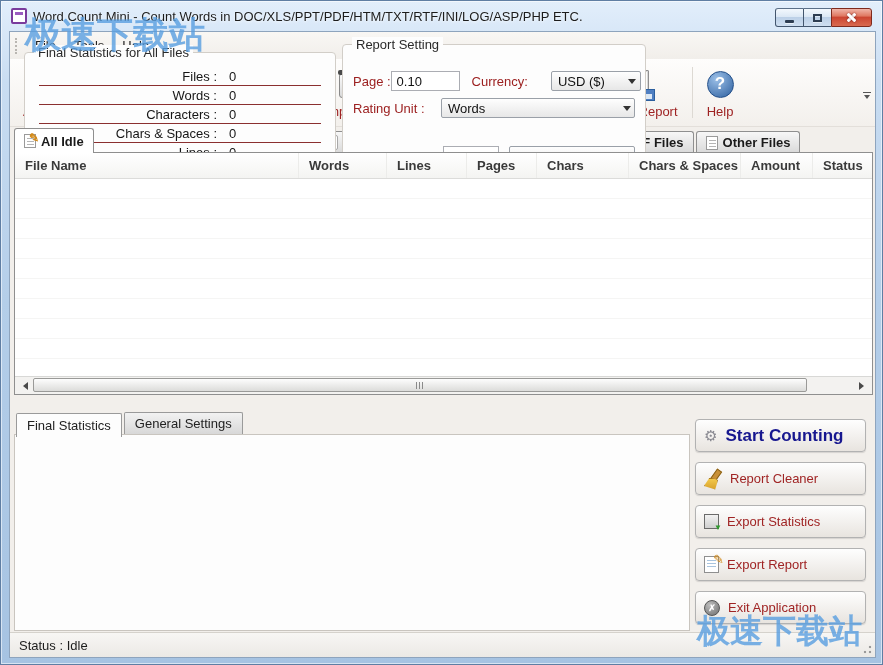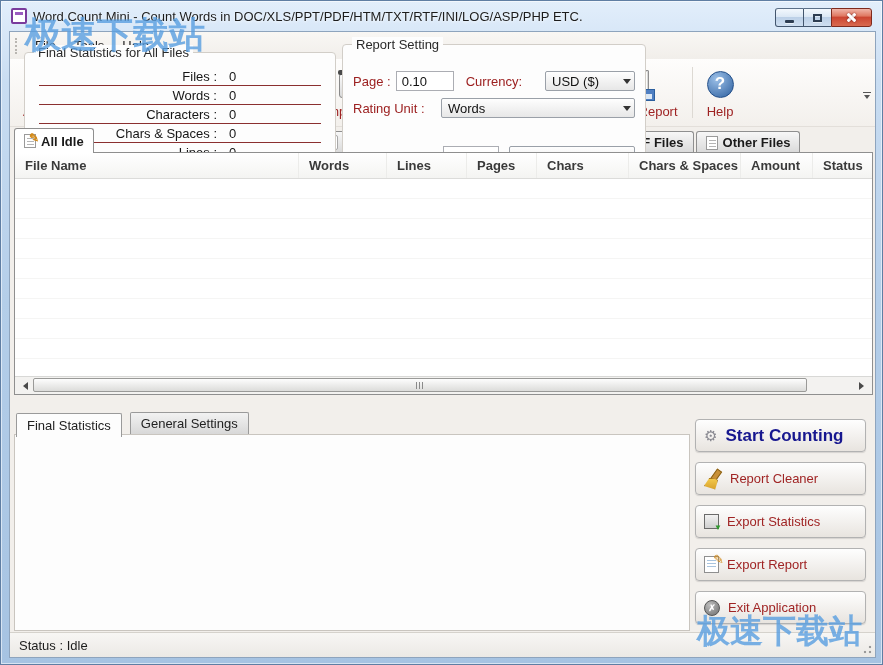--- a/index.html
+++ b/index.html
@@ -112,21 +112,21 @@
   .sarrow { width:17px; height:16px; display:flex; align-items:center; justify-content:center; flex:0 0 auto; }
   .tri-l { border:4px solid transparent; border-right:5px solid #4a4a4a; }
   .tri-r { border:4px solid transparent; border-left:5px solid #4a4a4a; }
   .strack { flex:1; height:17px; position:relative; }
   .sthumb { position:absolute; left:1px; top:1px; height:14px; width:94%;
     background:linear-gradient(180deg,#fdfdfd,#dcdcda); border:1px solid #9a9a98; border-radius:2px;
     display:flex; align-items:center; justify-content:center; gap:2px; }
   .sthumb i { width:1px; height:7px; background:#8a8a8a; }
 
   
-  .btabs { position:absolute; left:6px; top:380px; display:flex; gap:8px; z-index:4; }
+  .btabs { position:absolute; left:6px; top:380px; display:flex; gap:2px; z-index:4; }
   .btab { height:22px; padding:0 10px; display:flex; align-items:center; font-size:13px; color:#222;
     background:linear-gradient(180deg,#f2f2f2,#d8d8d8); border:1px solid #9a9a9a; border-bottom:none; border-radius:2px 2px 0 0; }
   .btab.active { background:#fdfdfd; height:24px; position:relative; top:1px; z-index:5; }
   .bpage { position:absolute; left:4px; top:402px; width:676px; height:197px; background:#fdfdfd;
     border:1px solid #c9c5bf; z-index:3; }
 
   .group { position:absolute; border:1px solid #d2cec8; border-radius:4px; background:#fdfdfd; }
   .gtitle { position:absolute; top:-8px; left:9px; background:#fdfdfd; padding:0 4px; font-size:13px; color:#2a2a2a; white-space:nowrap; }
   .g-stats { left:14px; top:20px; width:312px; height:172px; padding:14px 14px 8px; }
   .srow { display:flex; align-items:center; height:19px; border-bottom:1px solid #8b3030; }
@@ -393,21 +393,21 @@
         <span class="slabel">Amount :</span>
         <span class="sval">0</span>
       </div>
       <button class="summary-btn" disabled="">Show Full Summary</button>
     </div>
 
     <div class="group g-report">
       <span class="gtitle">Report Setting</span>
       <div class="rrow" style="margin-top:6px;">
         <span class="rlabel" style="width:62px;">Page :</span>
-        <input class="tinput" style="width: 58px;" value="0.10">
+        <input class="tinput" style="width: 69px;" value="0.10">
         <span class="rlabel" style="margin-left:12px;margin-right:23px;">Currency:</span>
         <div class="combo" style="width:92px;gap:20px;">
           <span class="cval">USD ($)</span>
           <span class="carrow"></span>
         </div>
       </div>
       <div class="rrow">
         <span class="rlabel" style="width:88px;">Rating Unit :</span>
         <div class="combo" style="flex:1;">
           <span class="cval">Words</span>

